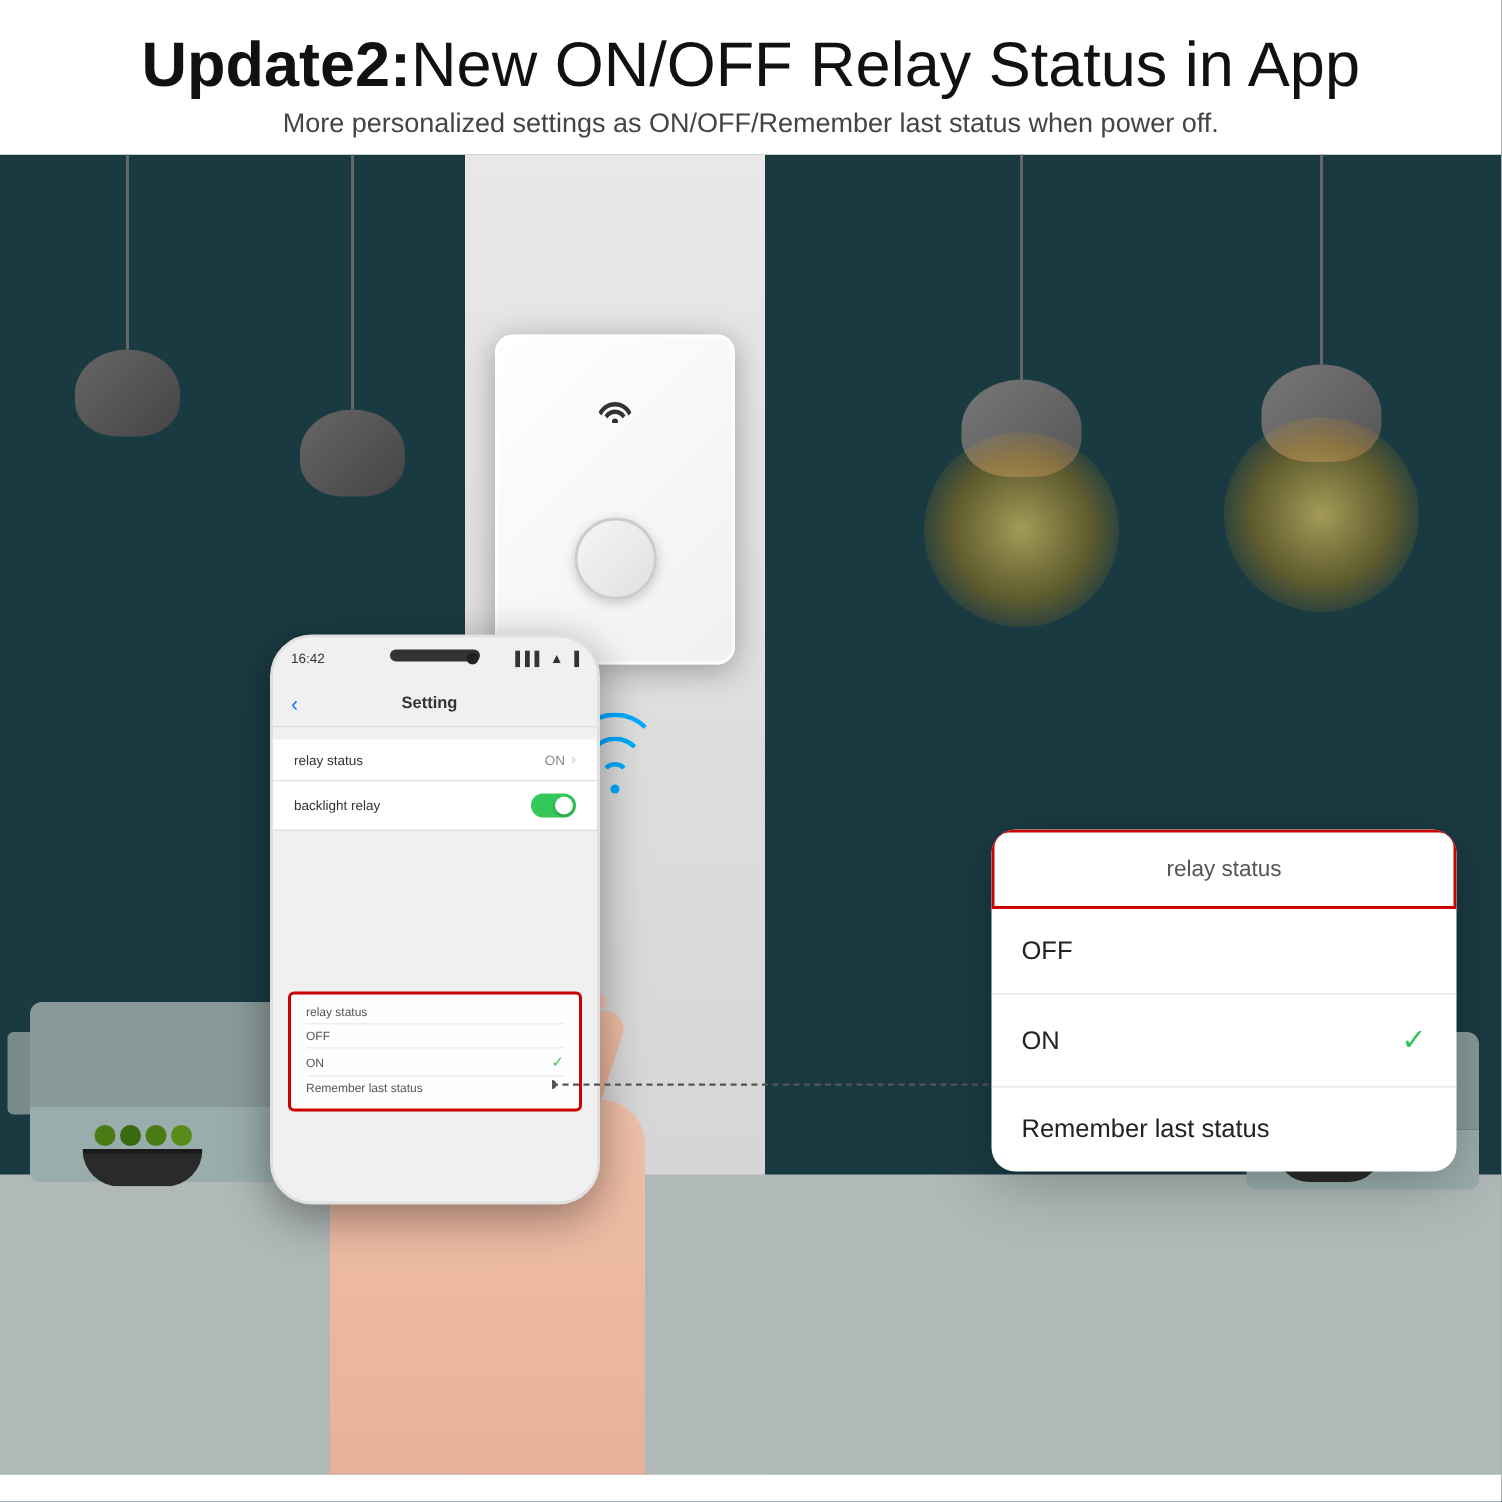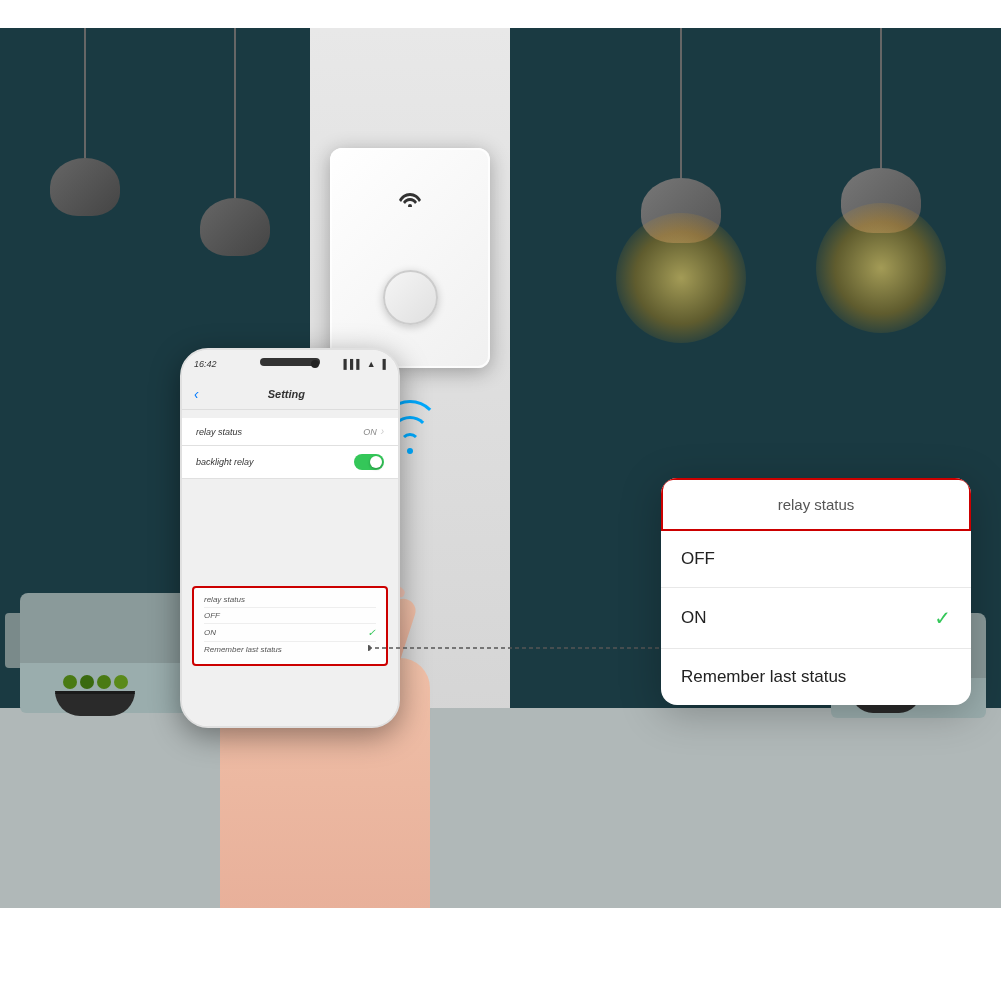--- a/index.html
+++ b/index.html
@@ -241,21 +241,20 @@
       border-radius: 50%;
       margin-left: 25px;
     }
     .phone-screen {
       position: absolute;
       top: 0; left: 0;
       width: 100%; height: 100%;
       background: #f0f0f0;
       border-radius: 26px;
       overflow: hidden;
-      font-style: italic;
     }
     .phone-status-bar {
       height: 28px;
       background: #f0f0f0;
       display: flex;
       align-items: center;
       justify-content: space-between;
       padding: 4px 12px;
       font-size: 9px;
       color: #333;
@@ -391,20 +390,24 @@
       color: #34c759;
       font-size: 20px;
     }
   </style>
 </head>
 <body>
 
 <div style="position:relative; width:1001px; height:1001px; background:#fff; overflow:hidden;">
 
   <div class="header">
+    <div class="header-title">
+      <strong>Update2:</strong><span>New ON/OFF Relay Status in App</span>
+    </div>
+    <div class="header-subtitle">More personalized settings as ON/OFF/Remember last status when power off.</div>
   </div>
 
   <div class="scene">
 
     <div class="room-bg"></div>
 
     <div class="wall-center"></div>
 
     <div class="floor"></div>
 

